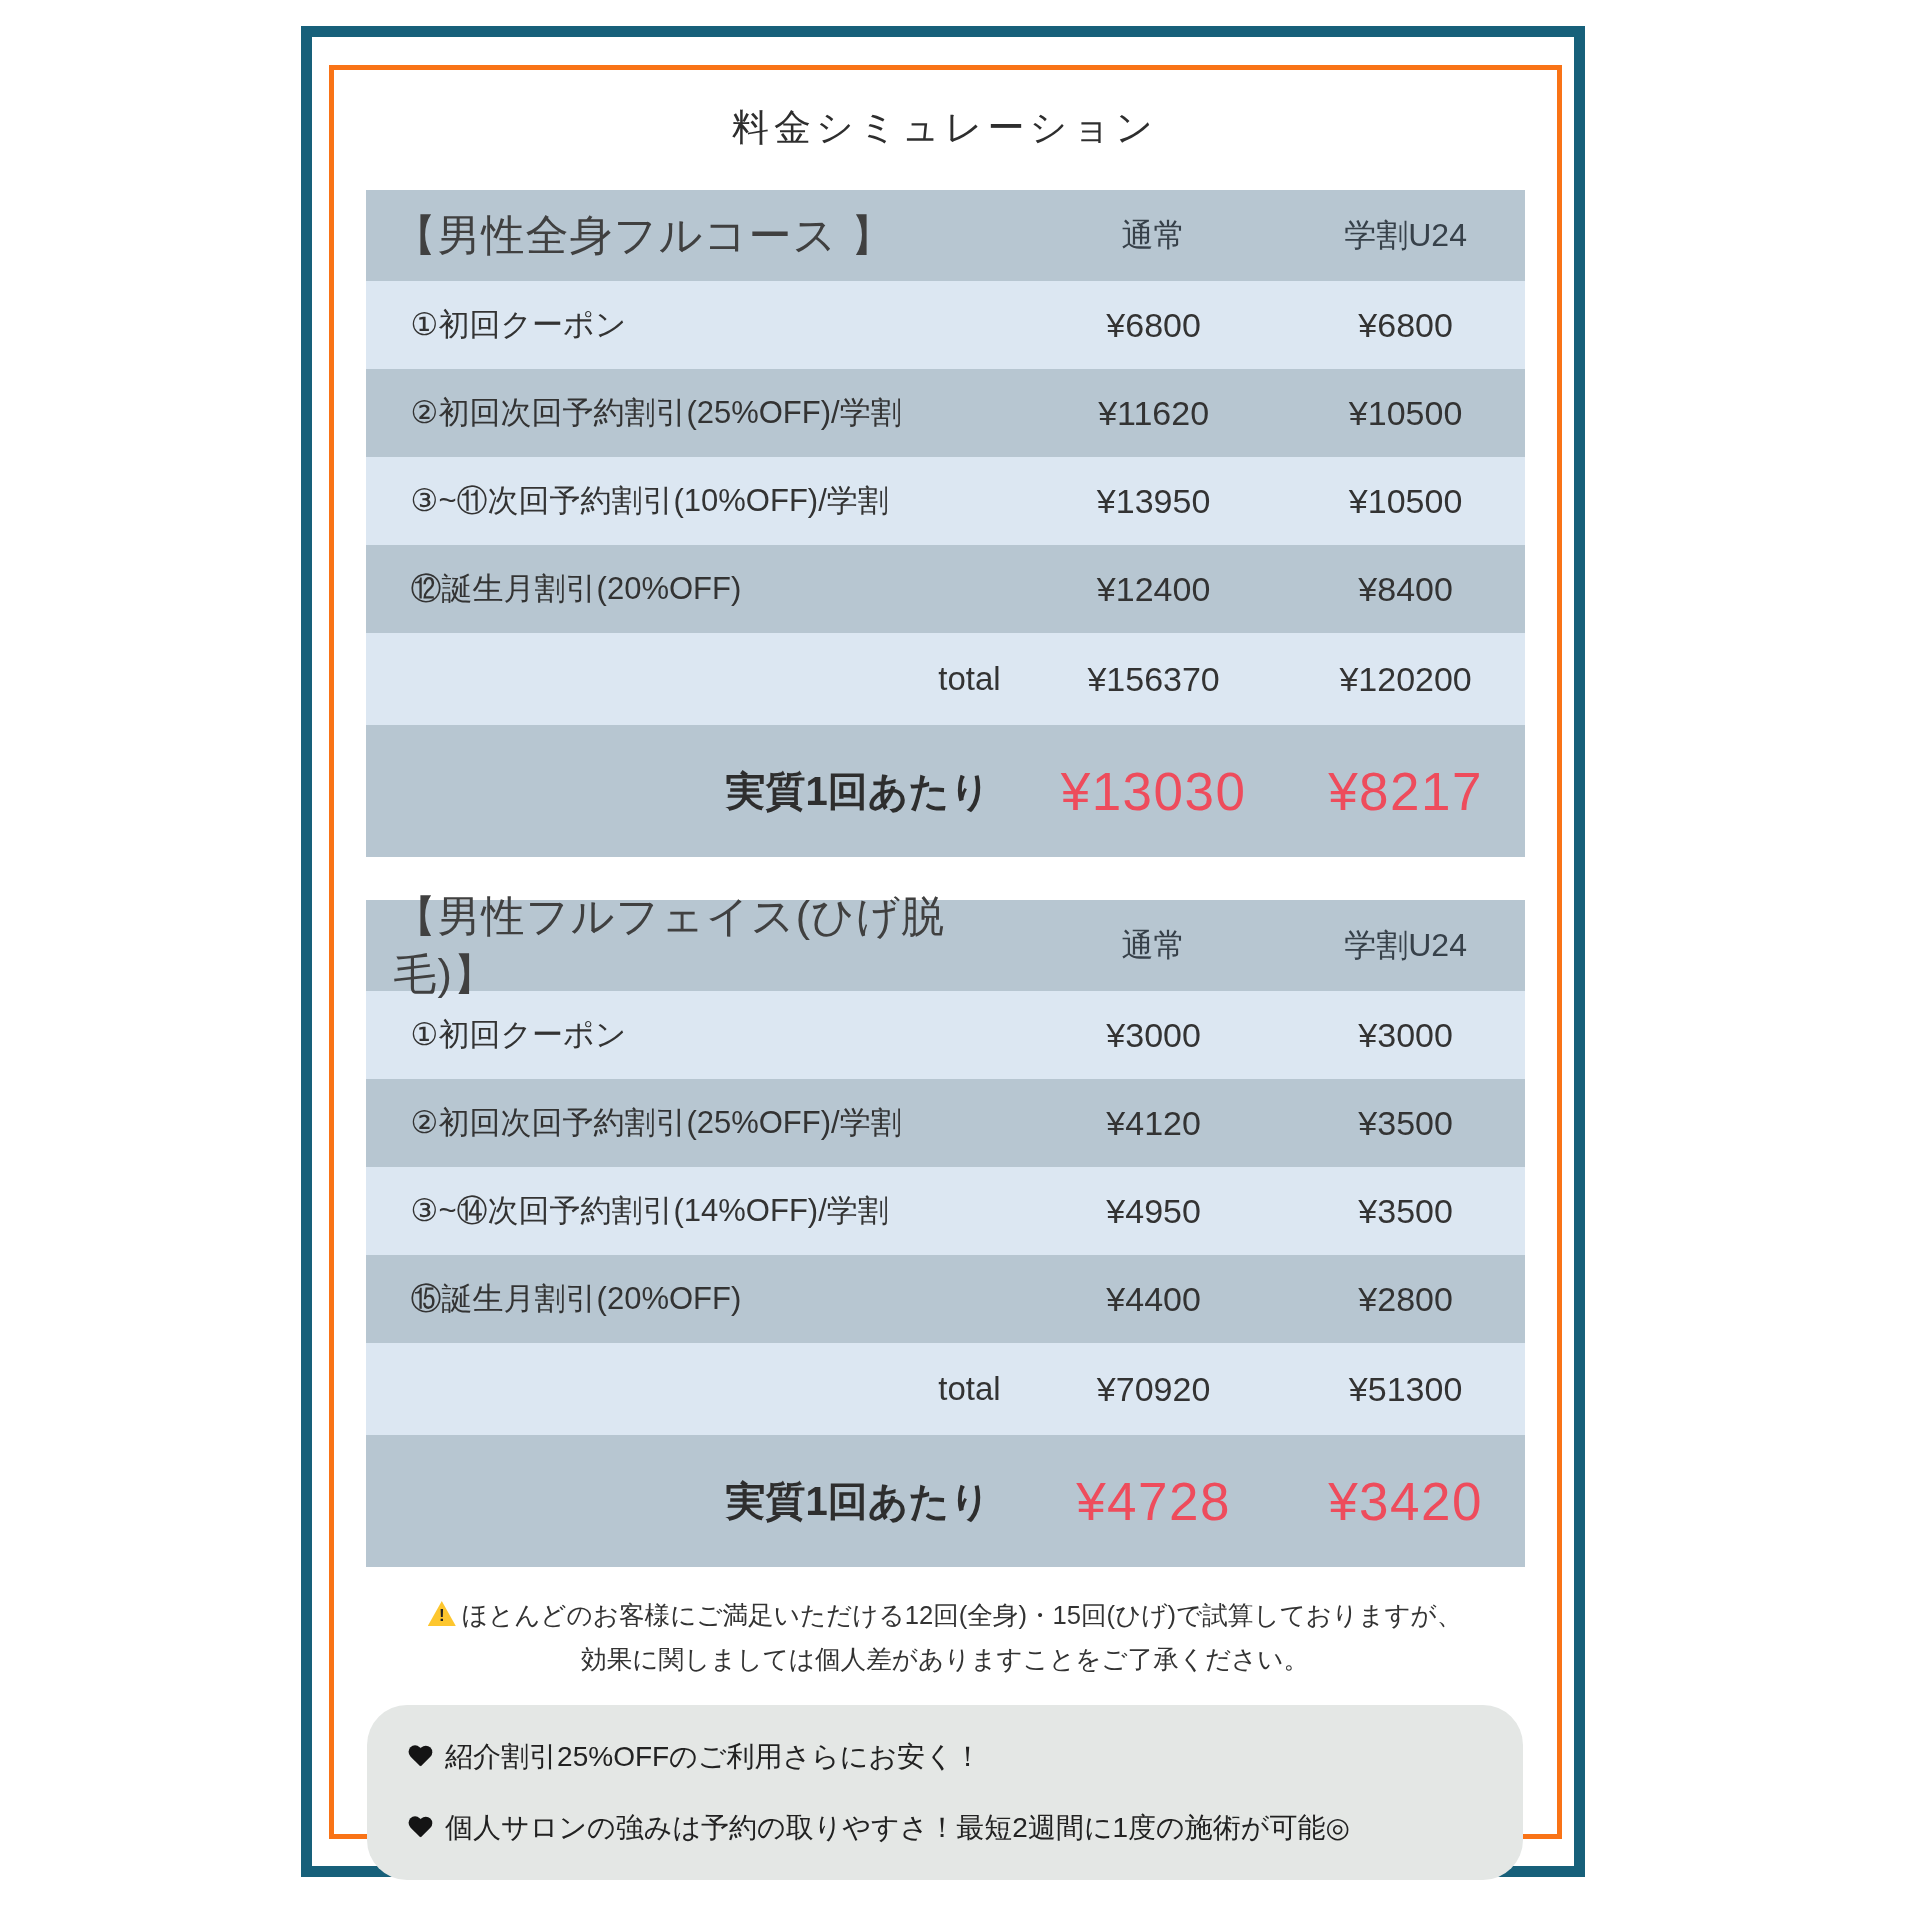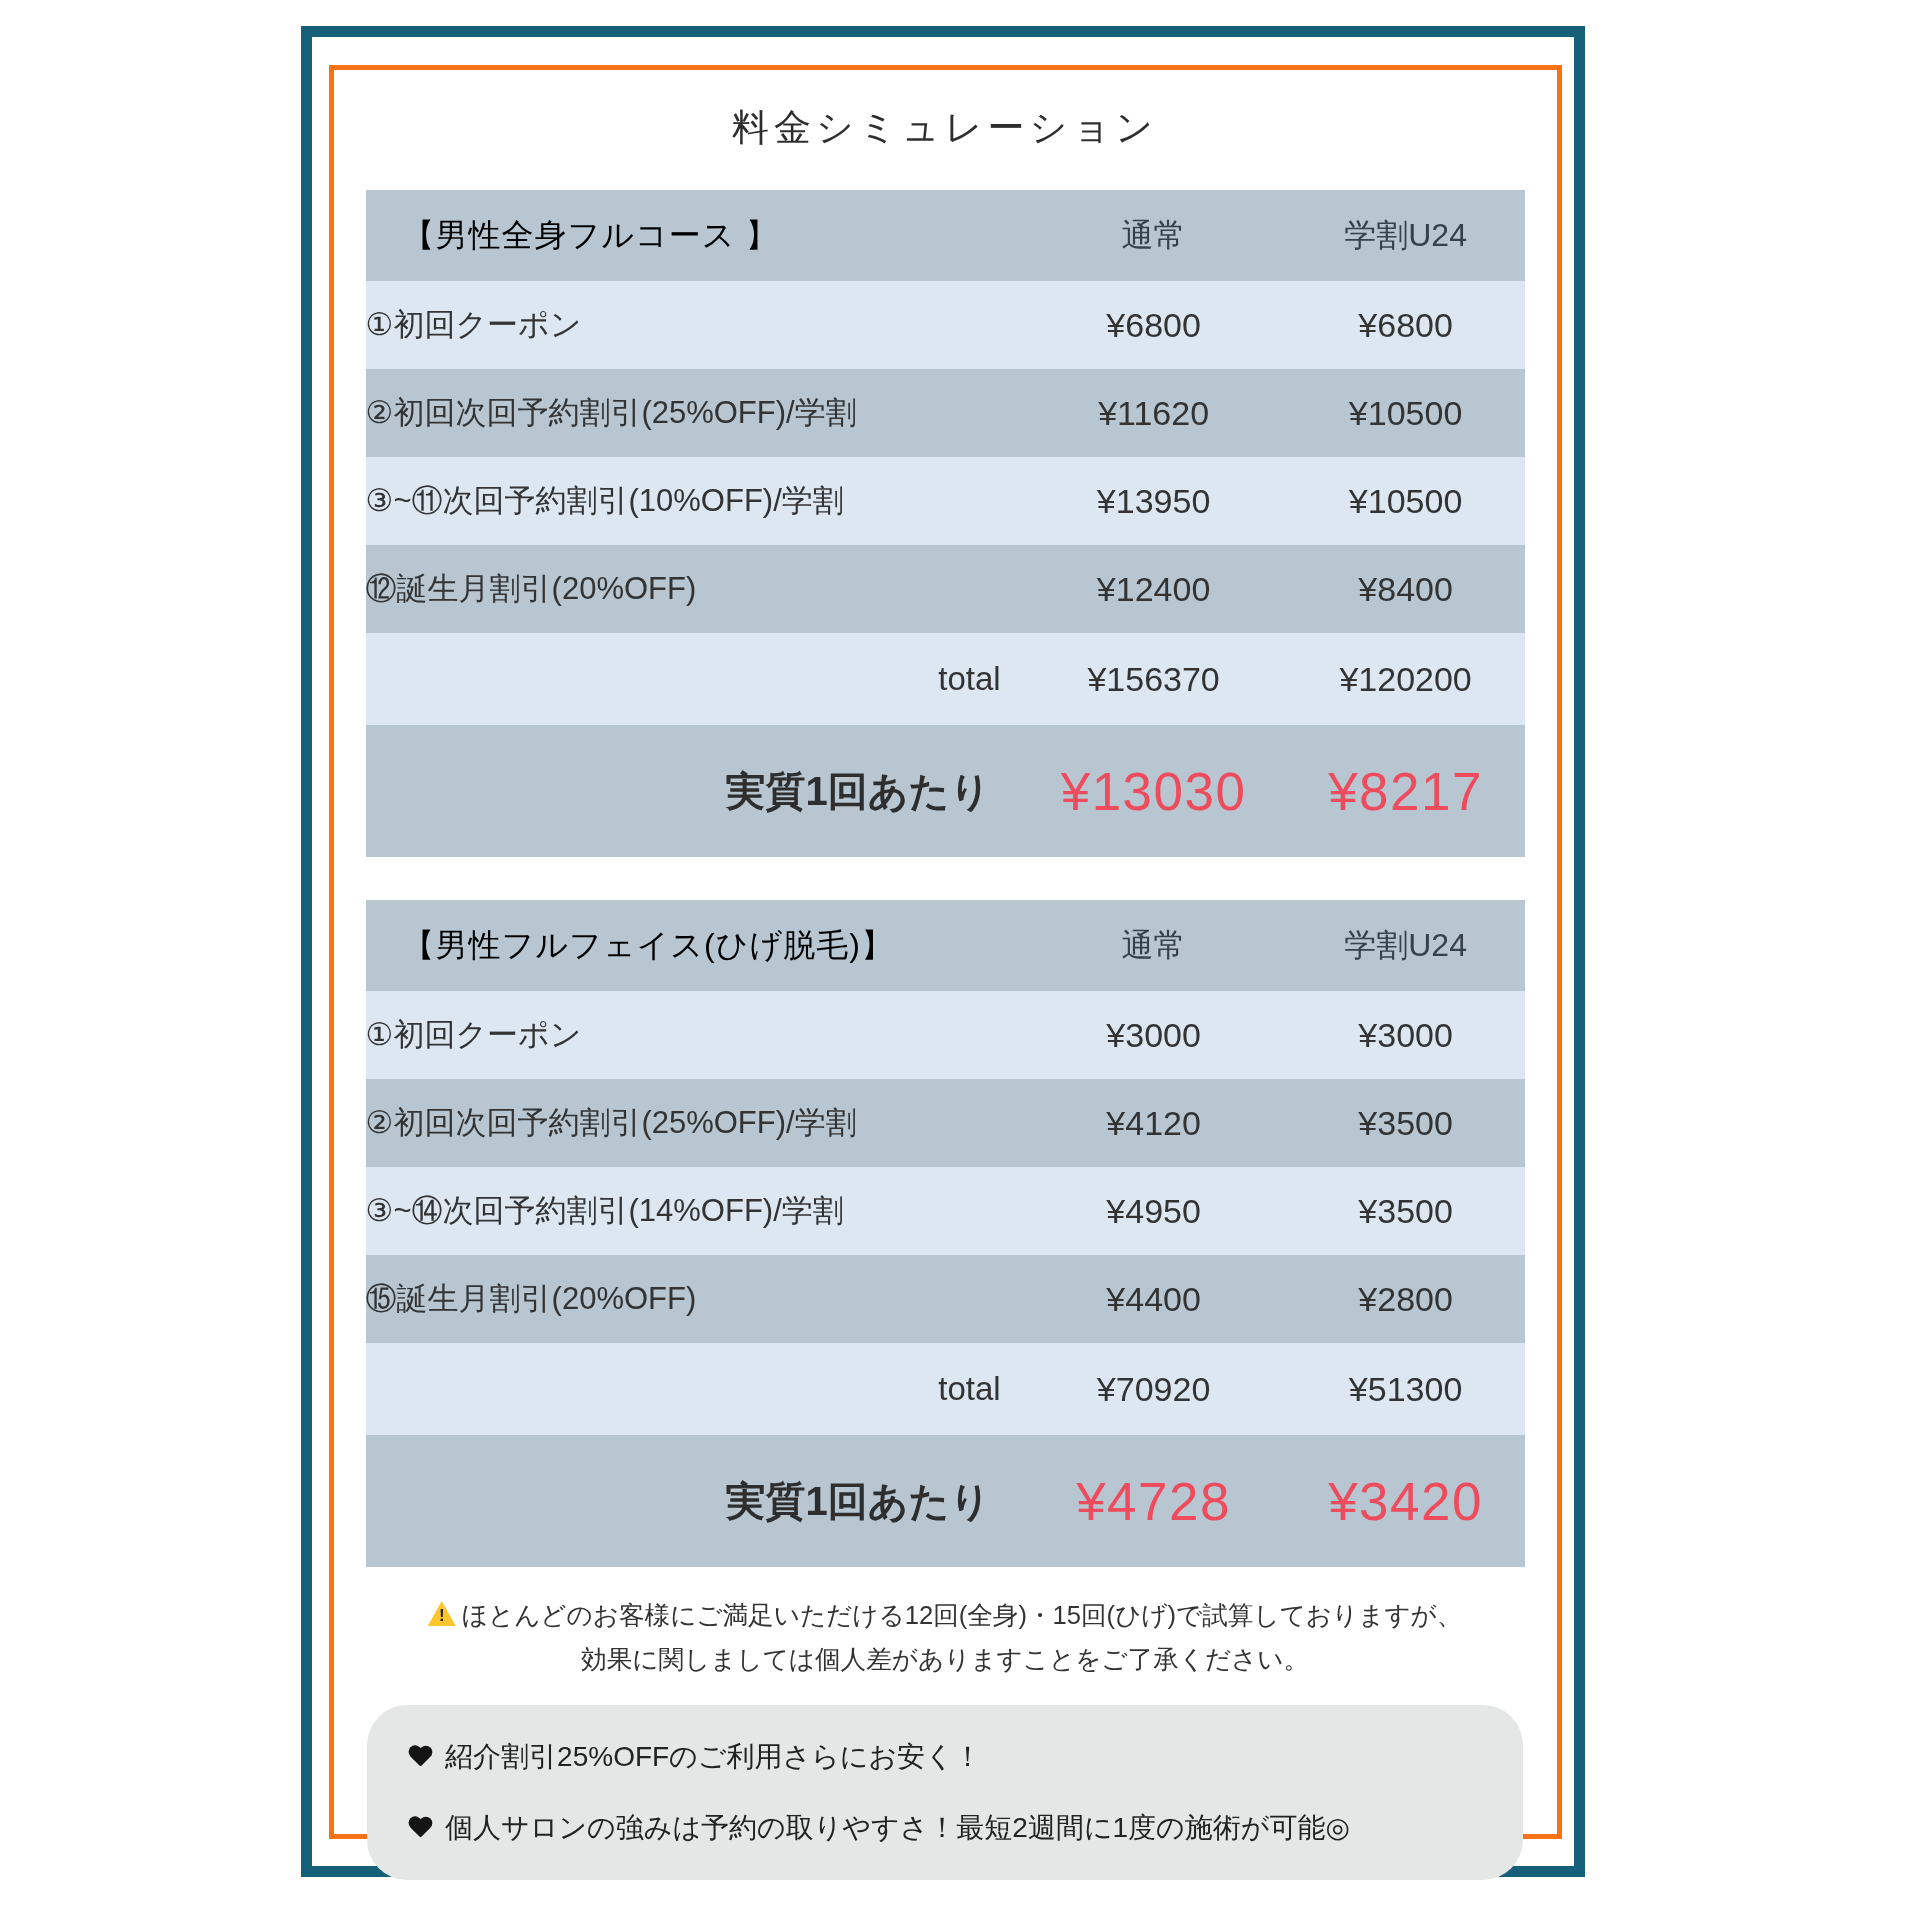--- a/index.html
+++ b/index.html
@@ -31,22 +31,22 @@
   .price-table.second{margin-top:43px;}
 
   .row{display:flex;align-items:center;}
   .band-dark{background:#b7c6d1;}
   .band-light{background:#dce7f2;}
   .header-row{height:91px;}
   .data-row{height:88px;}
   .total-row{height:92px;}
   .final-row{height:132px;}
 
-  .cell-label{flex:1;font-size:31px;color:#333;box-sizing:border-box;}
-  .header-row .cell-label{font-size:32px;letter-spacing:1px;color:#000000;padding-left:37px;}
+  .cell-label{flex:1;padding-left:45px;font-size:31px;color:#333;box-sizing:border-box;}
+  .header-row .cell-label{font-size:43px;letter-spacing:1px;color:#404040;padding-left:28px;}
   .cell-col{width:266px;text-align:center;font-size:32px;color:#37414a;flex:none;}
   .cell-col.c2{width:238px;}
   .data-row .cell-col,.total-row .cell-col{font-size:34px;color:#333;}
   .total-row .cell-label{text-align:right;padding-right:20px;padding-left:16px;font-size:33px;}
   .final-row .cell-label{text-align:right;padding-right:30px;padding-left:0;font-size:40px;font-weight:bold;color:#2e2e2e;}
   .final-row .cell-col{font-size:53px;color:#ee4c5c;letter-spacing:1.5px;}
 
   .disclaimer{margin:26px 0 0;text-align:center;font-size:25.6px;line-height:1.72;color:#333;}
   .disclaimer .line{display:block;}
   .warn-icon{

